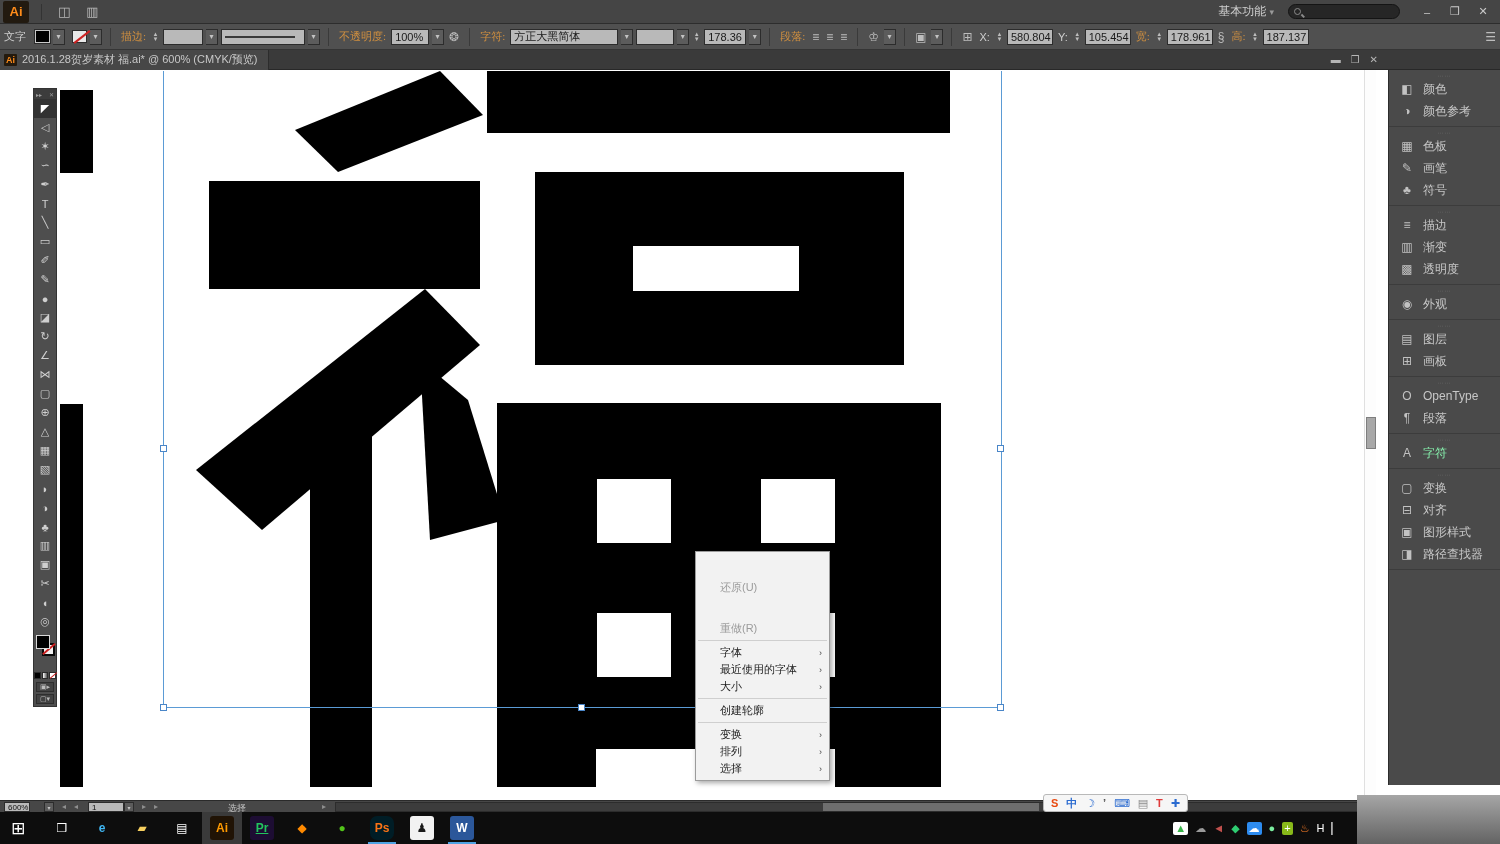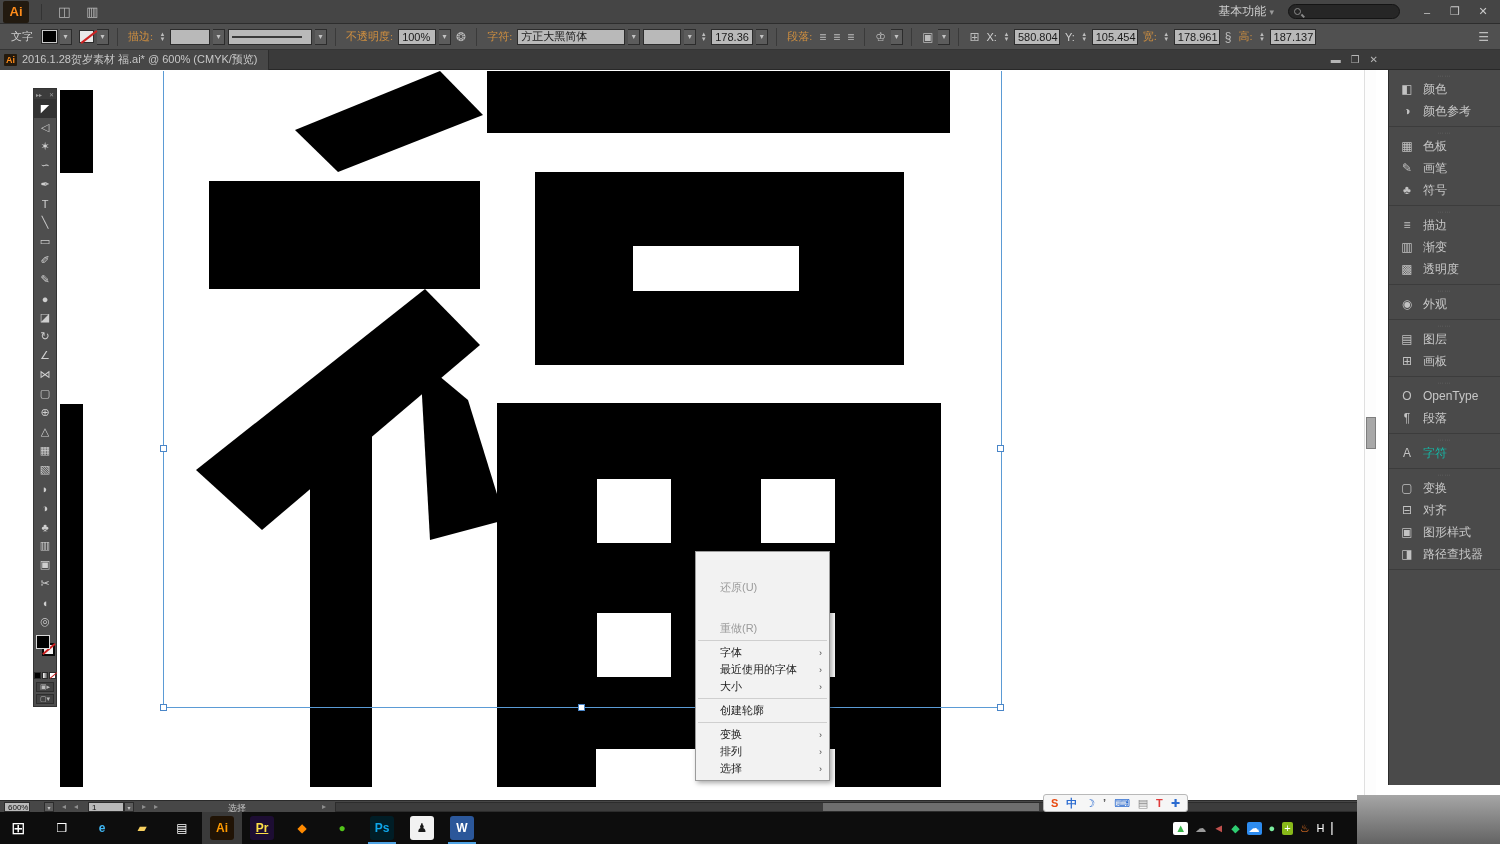--- a/index.html
+++ b/index.html
@@ -17,21 +17,21 @@
   .mb-spacer { flex:1; }
   .workspace-switcher { color:#cfcfcf; font-size:12px; margin-right:14px; }
   .workspace-switcher .dd-arrow { color:#9a9a9a; font-size:9px; }
   .searchpill { width:112px; height:15px; background:#262626; border:1px solid #141414; border-radius:8px; margin-right:14px; position:relative; }
   .mag { position:absolute; left:5px; top:3px; width:7px; height:7px; border:1.5px solid #8a8a8a; border-radius:50%; }
   .mag:after { content:""; position:absolute; left:6px; top:6px; width:4px; height:1.5px; background:#8a8a8a; transform:rotate(45deg); }
   .win-controls { display:flex; gap:2px; margin-right:4px; }
   .win-btn { width:26px; height:18px; color:#c9c9c9; font-size:11px; display:flex; align-items:center; justify-content:center; }
 
   
-  .controlbar { position:absolute; top:24px; left:0; width:1500px; height:26px; background:#505050; border-bottom:1px solid #353535; display:flex; align-items:center; font-size:11px; color:#cfcfcf; padding:0 9px; gap:3px; z-index:30; white-space:nowrap; }
+  .controlbar { position:absolute; top:24px; left:0; width:1500px; height:26px; background:#505050; border-bottom:1px solid #353535; display:flex; align-items:center; font-size:11px; color:#cfcfcf; padding:0 2px; gap:3px; z-index:30; white-space:nowrap; }
   .cb-label { color:#cfcfcf; margin:0 2px; }
   .cb-link { color:#d08f3f; margin:0 2px;font-family:Liberation Serif, serif; }
   .cb-field { background:#b9b9b9; color:#1a1a1a; border:1px solid #2c2c2c; height:16px; display:inline-flex; align-items:center; padding:0 3px; font-size:11px; }
   .cb-dd { width:12px; height:16px; background:#5c5c5c; border:1px solid #2c2c2c; border-left:none; color:#c3c3c3; font-size:8px; display:inline-flex; align-items:center; justify-content:center; }
   .cb-sep { width:1px; height:18px; background:#3a3a3a; margin:0 5px; }
   .stepper { display:inline-flex; flex-direction:column; justify-content:center; height:16px; width:9px; color:#bdbdbd; }
   .stepper span { font-size:6px; line-height:5px; text-align:center; }
   .swatch-fill { width:15px; height:13px; background:#000; border:1px solid #c9c9c9; outline:1px solid #2c2c2c; margin-left:4px; }
   .swatch-stroke { width:15px; height:13px; background:#e8e8e8; border:1px solid #2c2c2c; position:relative; margin-left:4px; }
   .swatch-stroke:after { content:""; position:absolute; left:-1px; top:5px; width:20px; height:2px; background:#cc2222; transform:rotate(-38deg); }
@@ -76,21 +76,21 @@
   .mini.none:after { content:""; position:absolute; left:-1px; top:2px; width:9px; height:1px; background:#cc2222; transform:rotate(-40deg); }
   .tb-wide { margin:2px 2px; height:10px; background:#424242; border:1px solid #2e2e2e; color:#bbb; font-size:7px; display:flex; align-items:center; justify-content:center; }
 
   
   .dock { position:absolute; right:0; top:0; width:112px; height:715px; background:#4a4a4a; border-left:1px solid #2c2c2c; overflow:hidden; }
   .dock-group { border-bottom:1px solid #3c3c3c; padding:2px 0 4px 0; }
   .dock-grip { height:6px; display:flex; align-items:center; justify-content:center; color:#6d6d6d; font-size:6px; letter-spacing:1px; }
   .dock-item { height:22px; display:flex; align-items:center; padding-left:10px; gap:8px; cursor:default; }
   .dock-icon { width:16px; text-align:center; color:#c2c2c2; font-size:12px; }
   .dock-label { color:#c7c7c7; font-size:12px; }
-  .dock-item.active .dock-label { color:#14b8a6; }
+  .dock-item.active .dock-label { color:#86efac; }
 
   
   .ctxmenu { position:absolute; left:695px; top:481px; width:135px; background:#f2f2f2; border:1px solid #9b9b9b; box-shadow:2px 2px 5px rgba(0,0,0,.35); z-index:40; padding:3px 0; }
   .ctx-item { height:17px; display:flex; align-items:center; padding:0 8px 0 24px; font-size:11px; color:#1d1d1d; position:relative; }
   .ctx-item.disabled { color:#9b9b9b;margin-top:24px; }
   .ctx-arrow { position:absolute; right:7px; color:#444; font-size:9px; }
   .ctx-sep { height:1px; background:#cfcfcf; margin:3px 2px; }
 
   
   .statusbar { position:absolute; top:800px; left:0; width:1500px; height:12px; background:#474747; border-top:1px solid #2a2a2a; font-size:9px; color:#c2c2c2; z-index:8; }
@@ -473,30 +473,30 @@
         <div class="task-app">
           <div class="appic" style="color: rgb(246, 207, 95); background: transparent;">▰</div>
         </div>
         <div class="task-app">
           <div class="appic" style="color: rgb(255, 255, 255); background: transparent;">▤</div>
         </div>
         <div class="task-app active">
           <div class="appic" style="color: rgb(255, 154, 0); background: rgb(32, 19, 5);">Ai</div>
         </div>
         <div class="task-app">
-          <div class="appic" style="color: #fde047; background: rgb(29, 13, 51); text-decoration: underline;">Pr</div>
+          <div class="appic" style="color: #22c55e; background: rgb(29, 13, 51); text-decoration: underline;">Pr</div>
         </div>
         <div class="task-app">
           <div class="appic" style="color: rgb(255, 138, 0); background: transparent;">◆</div>
         </div>
         <div class="task-app">
           <div class="appic" style="color: rgb(82, 196, 26); background: transparent;">●</div>
         </div>
         <div class="task-app running">
-          <div class="appic" style="color: #0ea5e9; background: rgb(0, 29, 38);">Ps</div>
+          <div class="appic" style="color: #f97316; background: rgb(0, 29, 38); border-radius: 7px;">Ps</div>
         </div>
         <div class="task-app">
           <div class="appic" style="color: rgb(26, 26, 26); background: rgb(242, 242, 242);">♟</div>
         </div>
         <div class="task-app running">
           <div class="appic" style="color: rgb(255, 255, 255); background: rgb(43, 87, 154);">W</div>
         </div>
       </div>
     <div class="tray" id="tray">
         <span style="color: rgb(57, 181, 74); background: rgb(255, 255, 255); padding: 1px 2px; border-radius: 2px;">▲</span>

